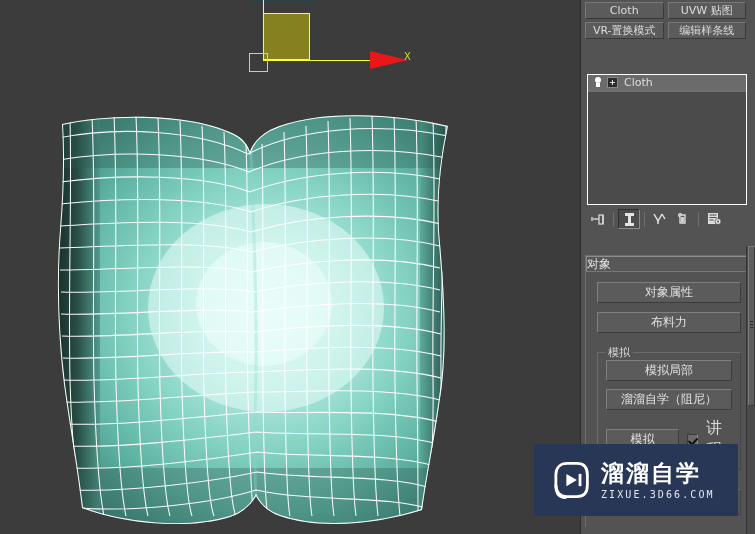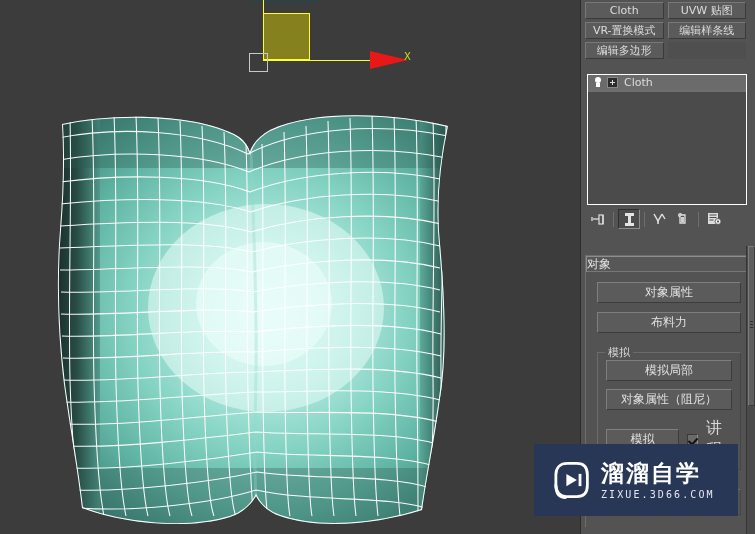--- a/index.html
+++ b/index.html
@@ -429,24 +429,20 @@
 
     <div id="modifier-sets">
       <div class="mset-row">
         <div class="mset-btn">Cloth</div>
         <div class="mset-btn">UVW 贴图</div>
       </div>
       <div class="mset-row">
         <div class="mset-btn">VR-置换模式</div>
         <div class="mset-btn">编辑样条线</div>
       </div>
-      <div class="mset-row">
-        <div class="mset-btn">编辑多边形</div>
-        <div class="mset-btn empty"></div>
-      </div>
     </div>
 
     <div id="stack-list">
       <div class="stack-row selected">
         <span class="bulb-icon">
           <span class="bulb-glass"></span>
             <span class="bulb-base"></span>
         </span>
         <span class="plus-box"></span>
         <span class="stack-label">Cloth</span>
@@ -506,21 +502,21 @@
         <span class="rollout-title">对象</span>
       </div>
 
       <div style="padding:10px 11px 0 11px;">
         <div class="panel-btn">对象属性</div>
         <div class="panel-btn" style="margin-top:9px;">布料力</div>
 
         <div class="group-box" style="margin-top:19px;padding:7px 8px 9px 8px;">
           <span class="group-label">模拟</span>
           <div class="panel-btn">模拟局部</div>
-          <div class="panel-btn" style="margin-top:8px;">对象属性（阻尼）</div>
+          <div class="panel-btn" style="margin-top:8px;">溜溜自学（阻尼）</div>
           <div style="display:flex;align-items:center;gap:8px;margin-top:8px;">
             <div class="panel-btn" style="flex:0 0 73px;">模拟</div>
             <div class="chk checked"></div>
             <span style="font-size:16px;">讲程</span>
           </div>
         </div>
 
         <div class="group-box" style="margin-top:19px;height:26px;">
           <span class="group-label">已选的对象模拟器</span>
         </div>

